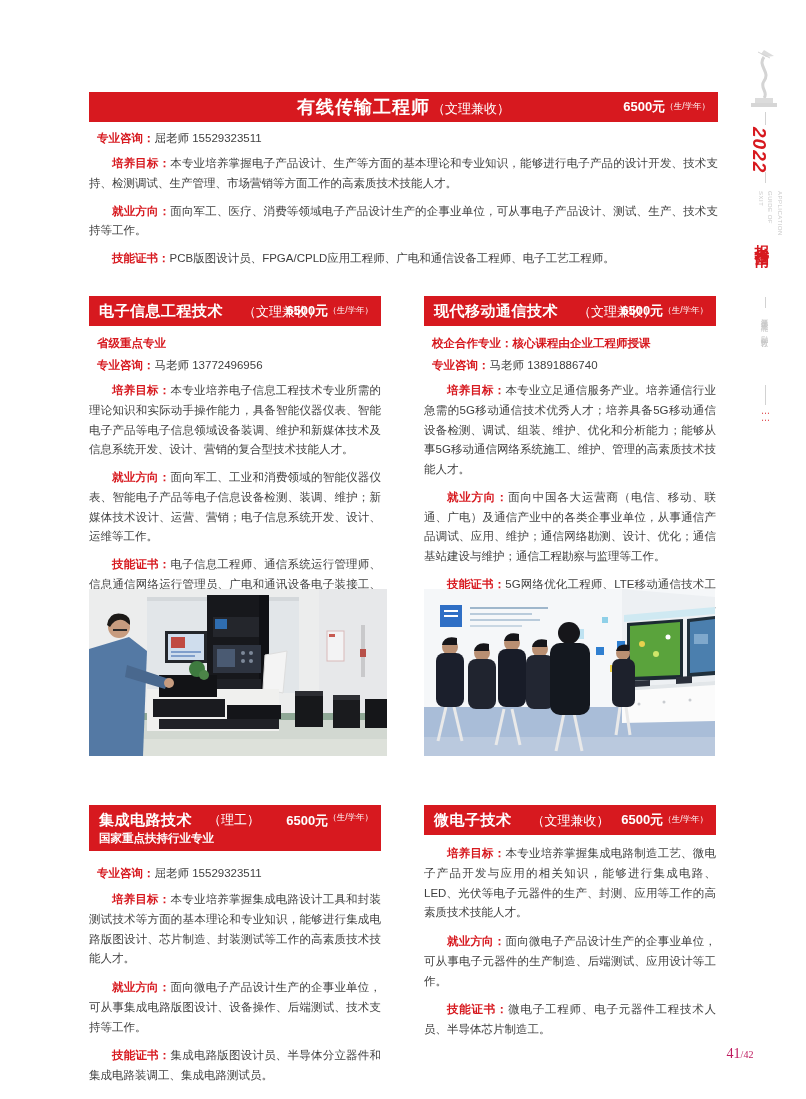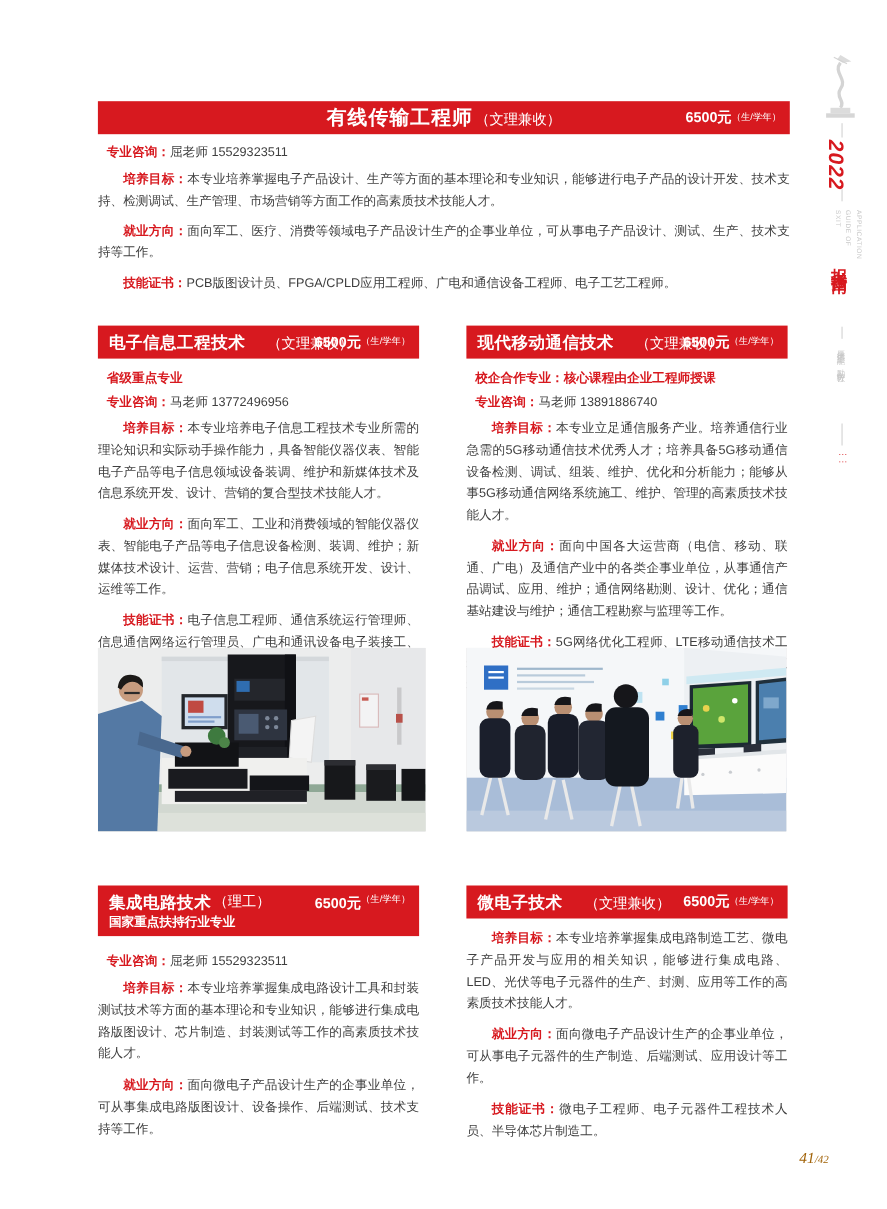--- a/index.html
+++ b/index.html
@@ -16,21 +16,21 @@
   .bar-top .bar-center{display:flex;align-items:baseline;gap:2px;}
   .bar-title-lg{font-size:18px;font-weight:bold;letter-spacing:1px;}
   .bar-title-md{font-size:15px;font-weight:bold;letter-spacing:.5px;}
   .bar-adm{font-size:13px;}
   .bar-fee{position:absolute;right:8px;top:0;height:30px;display:flex;align-items:center;}
   .fee{font-size:13px;font-weight:bold;}
   .fee-unit{font-size:8.5px;}
   .bar-mid{height:30px;padding-left:10px;}
   .bar-mid .bar-left{display:flex;align-items:baseline;gap:20px;}
   .bar-two{height:46px;flex-direction:column;align-items:flex-start;justify-content:center;padding-left:10px;}
-  .bar-two .row1{display:flex;align-items:flex-start;gap:2px;}
+  .bar-two .row1{display:flex;align-items:flex-start;gap:16px;}
   .bar-sub{font-size:11.5px;font-weight:bold;margin-top:1px;}
   .bar-two .bar-fee{height:100%;align-items:flex-start;padding-top:7px;box-sizing:border-box;}
   
   .consult,.badge{font-size:11.5px;padding-left:8px;margin:0;}
   .lbl{color:var(--accent,#d7191f);font-weight:bold;}
   .badge{color:var(--accent,#d7191f);font-weight:bold;}
   .para{
     font-size:11.5px;line-height:1.72;text-align:justify;text-indent:2em;margin:0;
   }
   .sec{position:absolute;}
@@ -76,21 +76,21 @@
     position:absolute;left:759px;top:313px;writing-mode:vertical-rl;
     color:#c6c6c6;font-size:7.5px;letter-spacing:1.5px;
   }
   .side-dots{
     position:absolute;left:762px;top:409px;writing-mode:vertical-rl;
     color:var(--accent,#d7191f);font-size:8px;letter-spacing:-1px;line-height:.9;
   }
   
   .pagenum{
     position:absolute;left:710px;top:1044px;width:60px;text-align:center;
-    font-family:"Liberation Serif","DejaVu Serif",serif;font-style:italic;color:#a16207;
+    font-family:"Liberation Serif","DejaVu Serif",serif;color:#be185d;
   }
   .pn-big{font-size:14px;}
   .pn-small{font-size:10px;}
 </style>
 </head>
 <body>
 
 <div class="page">
 
   <section class="sec sec-top">
@@ -286,20 +286,21 @@
       </span>
       <span class="bar-sub">国家重点扶持行业专业</span>
       <span class="bar-fee">
         <span class="fee">6500元</span>
           <span class="fee-unit">（生/学年）</span>
       </span>
     </div>
     <p class="consult"><span class="lbl">专业咨询：</span><span>屈老师 15529323511</span></p>
     <p class="para"><span class="lbl">培养目标：</span><span>本专业培养掌握集成电路设计工具和封装测试技术等方面的基本理论和专业知识，能够进行集成电路版图设计、芯片制造、封装测试等工作的高素质技术技能人才。</span></p>
     <p class="para"><span class="lbl">就业方向：</span><span>面向微电子产品设计生产的企事业单位，可从事集成电路版图设计、设备操作、后端测试、技术支持等工作。</span></p>
+    <p class="para"><span class="lbl">技能证书：</span><span>集成电路版图设计员、半导体分立器件和集成电路装调工、集成电路测试员。</span></p>
   </section>
 
   <section class="sec bot-r">
     <div class="bar bar-mid">
       <span class="bar-left">
         <span class="bar-title-md">微电子技术</span>
         <span class="bar-adm">（文理兼收）</span>
       </span>
       <span class="bar-fee">
         <span class="fee">6500元</span>

